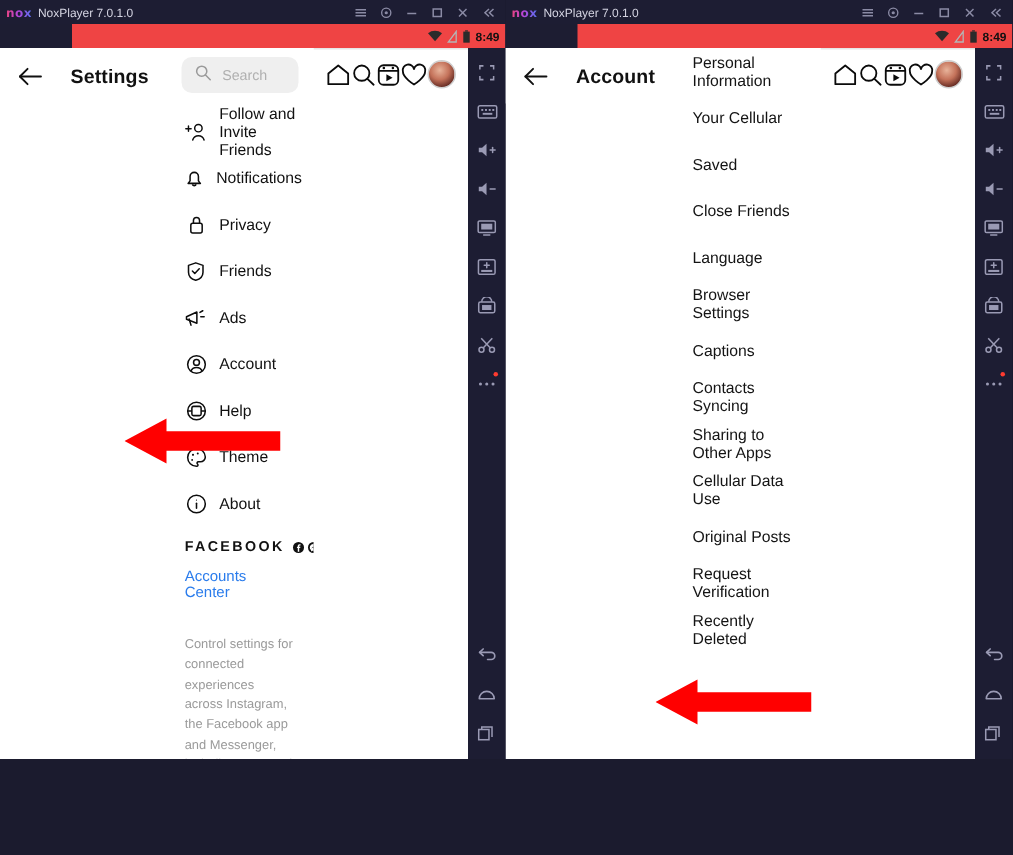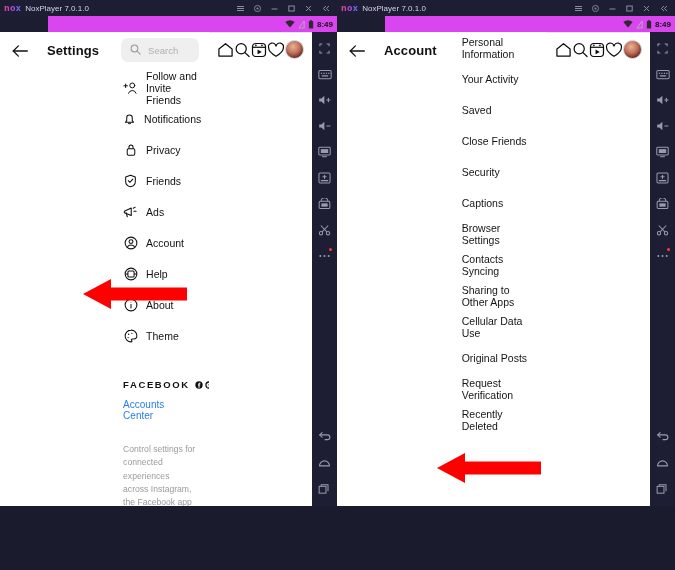--- a/index.html
+++ b/index.html
@@ -41,21 +41,21 @@
   .win-btn {
     width: 17px; height: 15px;
     display: flex; align-items: center; justify-content: center;
     color: #8b8ba5; font-size: 9px; line-height: 1;
   }
   .win-btn svg { display: block; }
 
   
   .statusbar {
     height: 16px; flex: 0 0 16px;
-    background: #d946ef;
+    background: #ef4444;
     display: flex; align-items: center; justify-content: flex-end;
     padding-right: 4px; gap: 3px; margin-left: 48px;
   }
   .statusbar .stat-icon { display: flex; align-items: center; }
   .clock { font-size: 8px; color: #111; font-weight: bold; letter-spacing: 0; }
 
   
   .screen-wrap { flex: 1 1 auto; display: flex; min-height: 0; }
   .screen {
     flex: 1 1 auto; background: #fff; position: relative;
@@ -113,21 +113,21 @@
   }
   .srow .ico { width: 15px; display: flex; align-items: center; justify-content: center; color: #0d0d0d; }
   .srow .lbl { font-size: 10.5px; color: #111; }
 
   
   .prow { height: 31px; display: flex; align-items: center; padding: 0 13px; }
   .prow .lbl { font-size: 10.5px; color: #141414; }
 
   
   .fb-block { padding: 8px 12px 0 12px; }
-  .fb-head { display: flex; align-items: center; gap: 5px; margin-bottom: 9px; margin-top: 20px; }
+  .fb-head { display: flex; align-items: center; gap: 5px; margin-bottom: 9px; }
   .fb-word { font-size: 9.5px; font-weight: bold; letter-spacing: 1.6px; color: #111; }
   .fb-icons { display: flex; align-items: center; gap: 2px; color: #111; }
   .fb-link { font-size: 10px; color: #2a7cec; margin-bottom: 22px; }
   .fb-desc { font-size: 8.6px; color: #9a9a9a; line-height: 1.55; max-width: 272px; }
   .logins { font-size: 10.5px; font-weight: bold; color: #111; padding: 14px 12px 0 12px; }
   .hr-line { height: 1px; background: #e8e8e8; margin-top: 11px; }
 
   
   .botnav {
     height: 34px; flex: 0 0 34px; background: #fff;
@@ -340,42 +340,42 @@
                     <line x1="10.8" y1="7.5" x2="13.6" y2="7.5"></line>
                   </g>
                 </svg>
             </span>
             <span class="lbl">Help</span>
           </div>
 
           <div class="srow">
             <span class="ico">
               <svg width="14" height="14" viewBox="0 0 15 15">
-                  <g fill="none" stroke="#0d0d0d" stroke-width="1.1" stroke-linecap="round">
-                    <circle cx="7.5" cy="7.5" r="6.3"></circle>
-                    <line x1="7.5" y1="6.9" x2="7.5" y2="10.6"></line>
-                    <circle cx="7.5" cy="4.7" r="0.45" fill="#0d0d0d" stroke="none"></circle>
-                  </g>
-                </svg>
-            </span>
-            <span class="lbl">About</span>
-          </div>
-
-          <div class="srow">
-            <span class="ico">
-              <svg width="14" height="14" viewBox="0 0 15 15">
                   <g fill="none" stroke="#0d0d0d" stroke-width="1.1">
                     <path d="M7.5 1.2 a6.3 6.3 0 1 0 0 12.6 c1.2 0 1.3-1 0.7-1.6 c-0.6-0.6-0.3-1.6 0.7-1.6 l1.4 0 a3.5 3.5 0 0 0 3.5-3.5 A6 6 0 0 0 7.5 1.2 Z"></path>
                     <circle cx="5" cy="5.6" r="0.75" fill="#0d0d0d" stroke="none"></circle>
                     <circle cx="8.4" cy="4.6" r="0.7" fill="#0d0d0d" stroke="none"></circle>
                     <circle cx="4.4" cy="9.2" r="0.7" fill="#0d0d0d" stroke="none"></circle>
                   </g>
                 </svg>
             </span>
             <span class="lbl">Theme</span>
+          </div>
+
+          <div class="srow">
+            <span class="ico">
+              <svg width="14" height="14" viewBox="0 0 15 15">
+                  <g fill="none" stroke="#0d0d0d" stroke-width="1.1" stroke-linecap="round">
+                    <circle cx="7.5" cy="7.5" r="6.3"></circle>
+                    <line x1="7.5" y1="6.9" x2="7.5" y2="10.6"></line>
+                    <circle cx="7.5" cy="4.7" r="0.45" fill="#0d0d0d" stroke="none"></circle>
+                  </g>
+                </svg>
+            </span>
+            <span class="lbl">About</span>
           </div>
 
           <div class="fb-block">
             <div class="fb-head">
               <span class="fb-word">FACEBOOK</span>
               <span class="fb-icons">
                 <svg width="8" height="8" viewBox="0 0 10 10">
                     <circle cx="5" cy="5" r="4.6" fill="#111"></circle>
                     <path d="M5.6 4.4 L5.6 3.8 c0-.3.1-.5.5-.5 l.6 0 L6.7 2.2 L5.8 2.2 c-1 0-1.4.6-1.4 1.5 l0 .7 L3.7 4.4 L3.7 5.5 l0.7 0 L4.4 8.6 L5.6 8.6 L5.6 5.5 l0.8 0 L6.6 4.4 Z" fill="#fff"></path>
                   </svg>
@@ -632,36 +632,36 @@
               </svg>
           </span>
           <span class="app-title">Account</span>
         </div>
 
         <div class="app-body">
           <div class="prow">
               <span class="lbl">Personal Information</span>
             </div>
           <div class="prow">
-              <span class="lbl">Your Activity</span>
+              <span class="lbl">Your Cellular</span>
             </div>
           <div class="prow">
               <span class="lbl">Saved</span>
             </div>
           <div class="prow">
               <span class="lbl">Close Friends</span>
             </div>
           <div class="prow">
-              <span class="lbl">Security</span>
+              <span class="lbl">Language</span>
+            </div>
+          <div class="prow">
+              <span class="lbl">Browser Settings</span>
             </div>
           <div class="prow">
               <span class="lbl">Captions</span>
-            </div>
-          <div class="prow">
-              <span class="lbl">Browser Settings</span>
             </div>
           <div class="prow">
               <span class="lbl">Contacts Syncing</span>
             </div>
           <div class="prow">
               <span class="lbl">Sharing to Other Apps</span>
             </div>
           <div class="prow">
               <span class="lbl">Cellular Data Use</span>
             </div>

